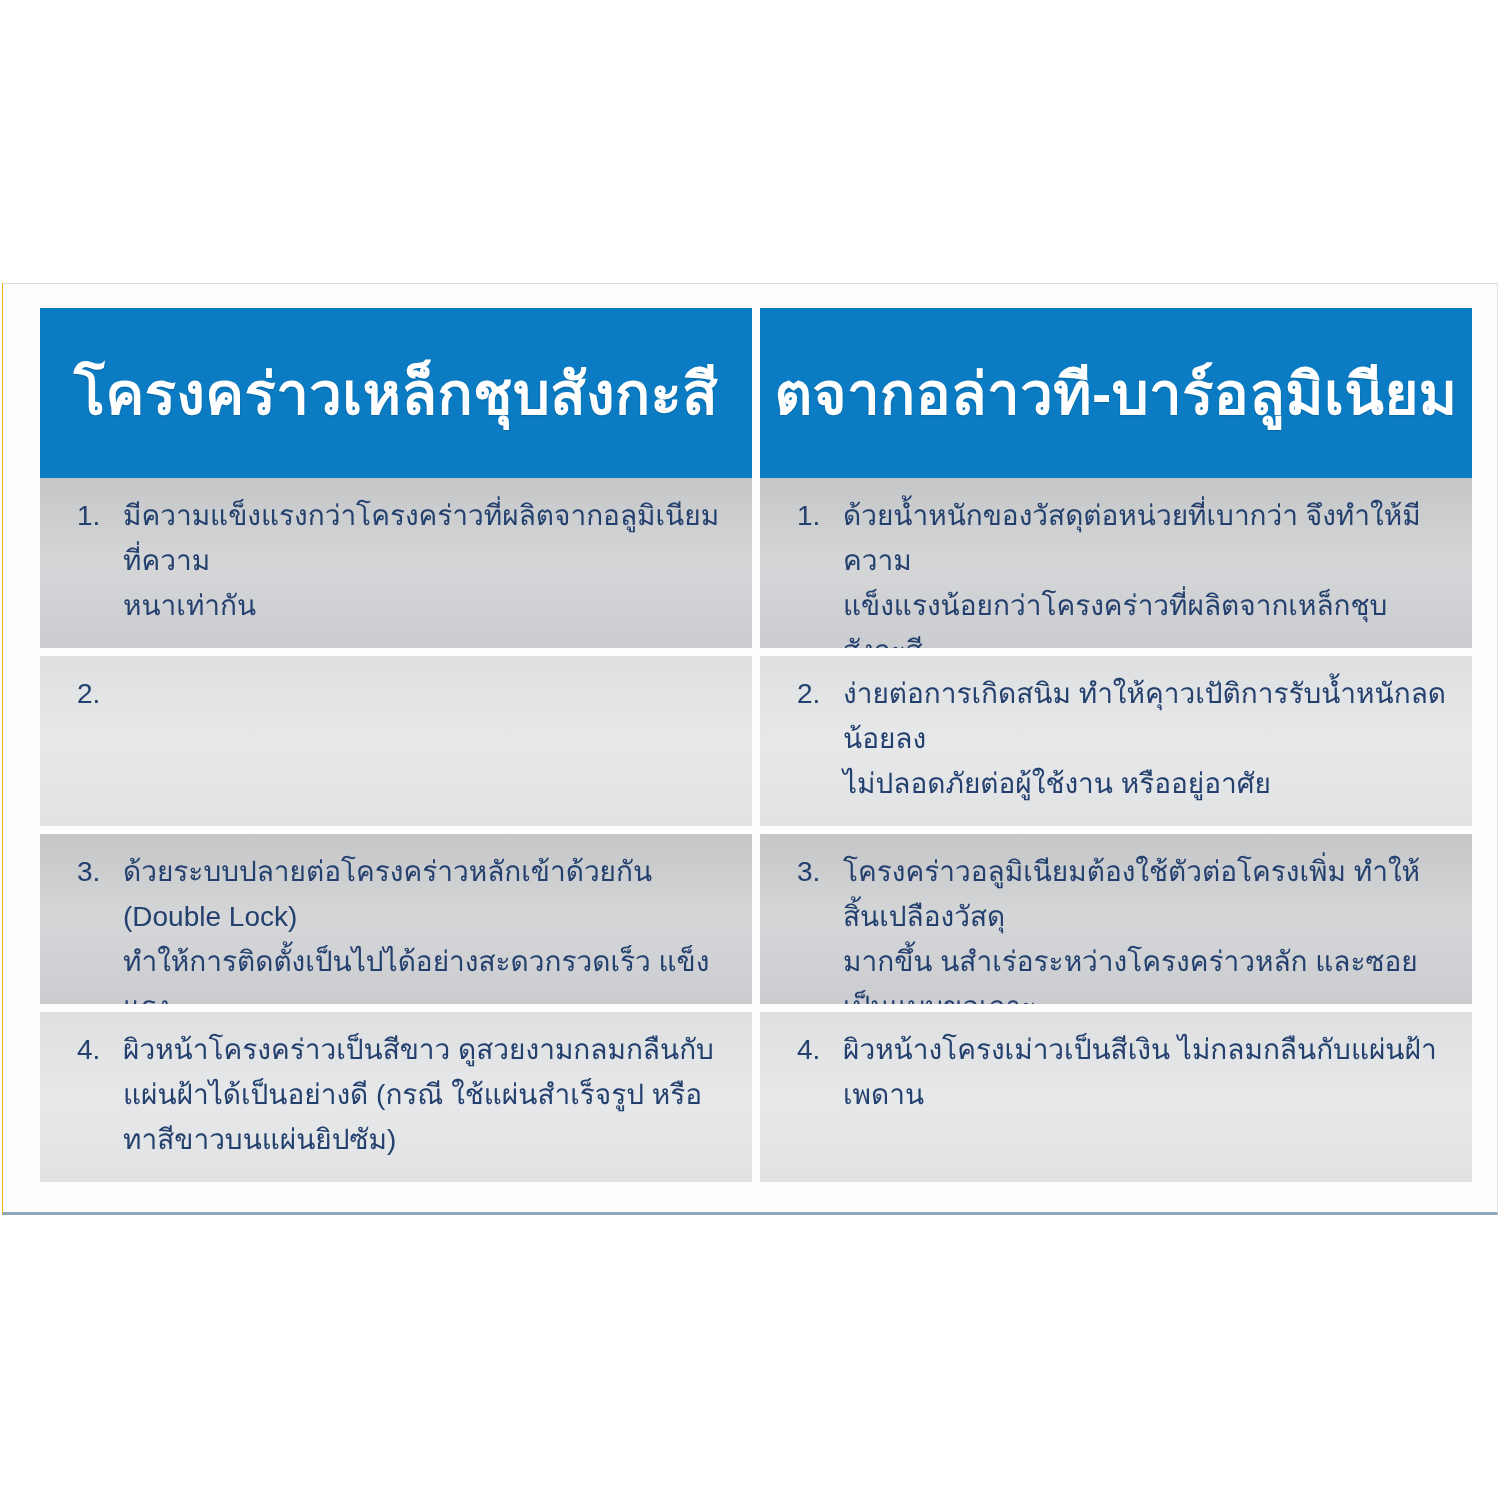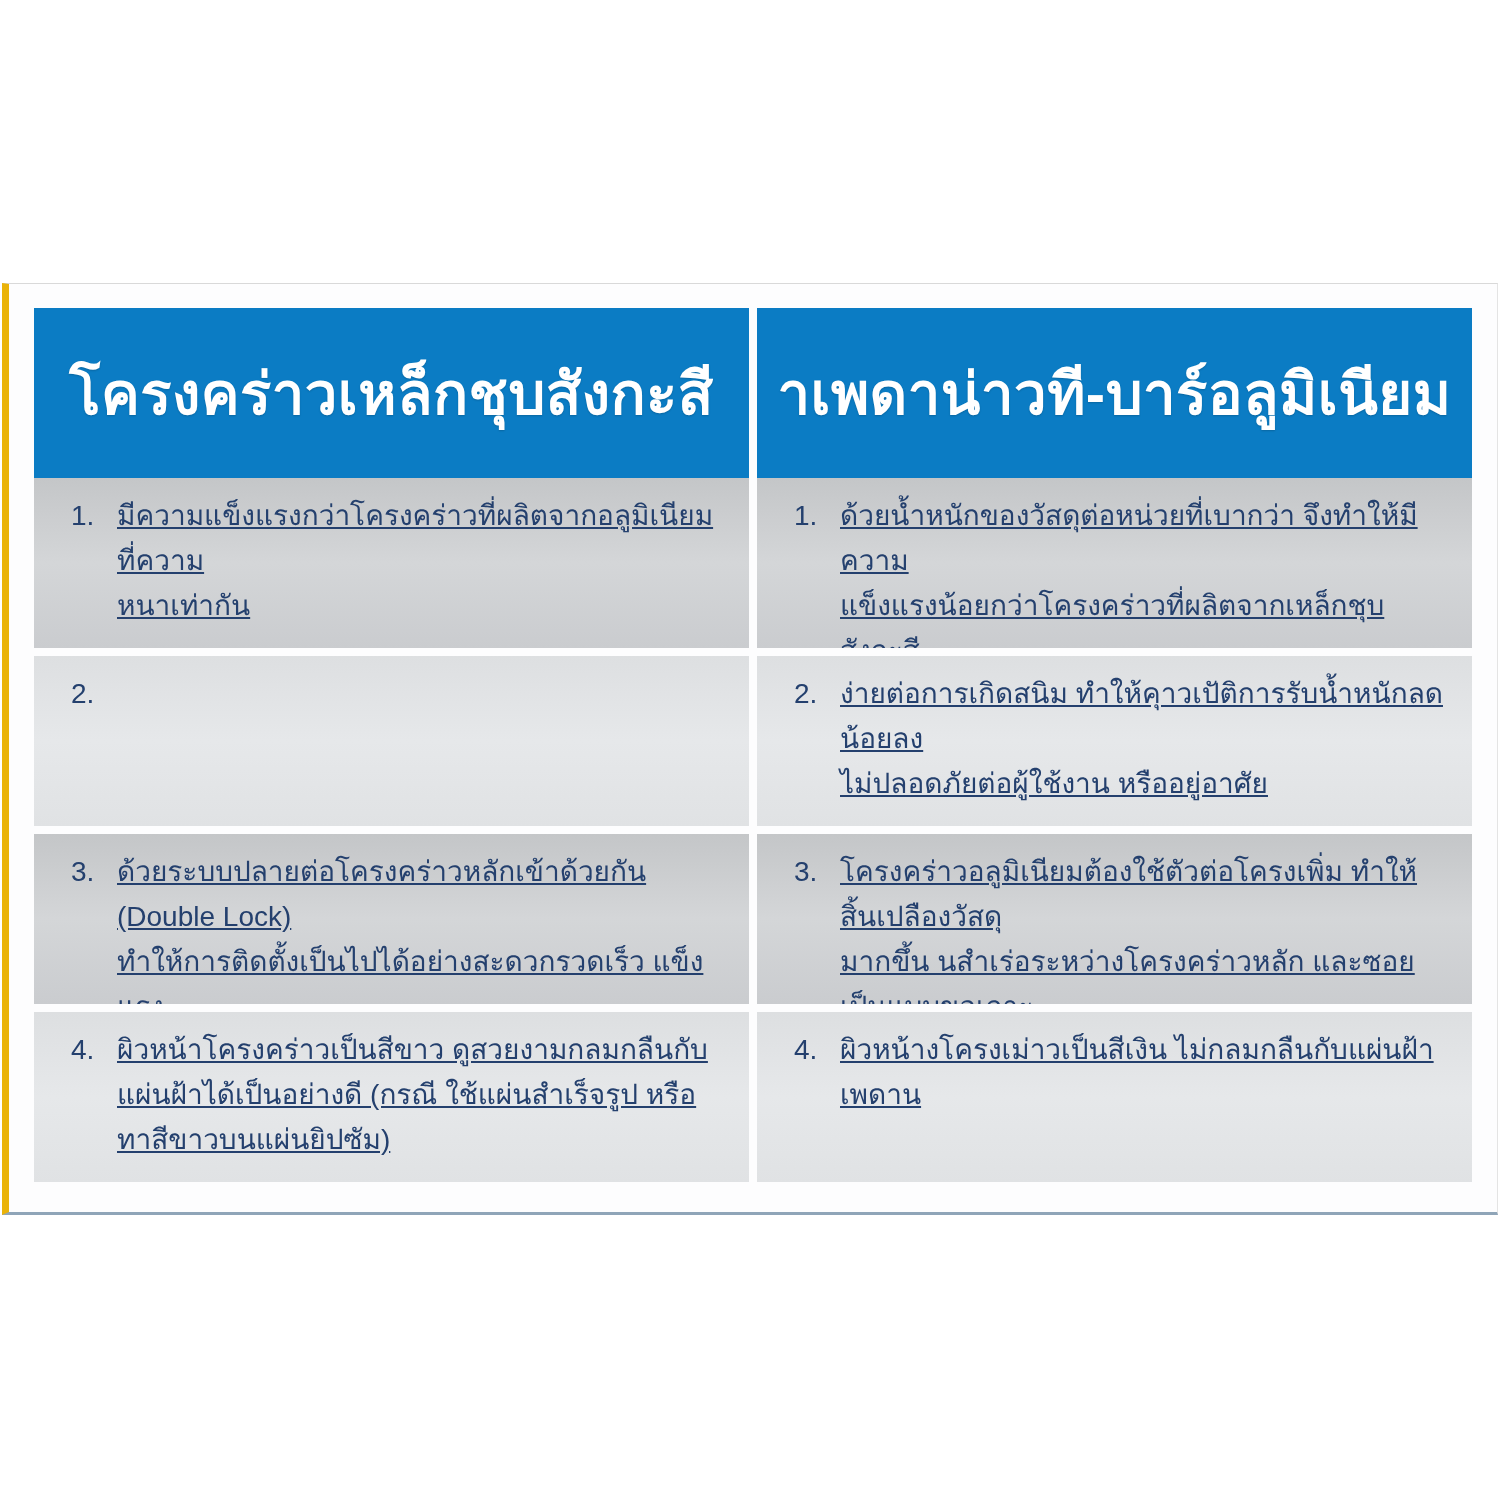--- a/index.html
+++ b/index.html
@@ -18,23 +18,24 @@
     background:#ffffff;
     font-family:"Liberation Sans", sans-serif;
     position:relative;
   }
   .card{
     position:absolute;
     left:2px; right:2px; top:283px;
     height:932px;
     background:#fdfdfe;
     border-top:1px solid var(--card-border);
-    border-left:7px solid #eab308;
+    border-left:1px solid #eab308;
     border-right:1px solid #e4e4e4;
     border-bottom:3px solid var(--card-bottom);
+    padding-left:12px;
   }
   .table{
     margin:24px 25px 0 25px;
   }
   .hgrid, .bgrid{
     display:grid;
     grid-template-columns:1fr 1fr;
     column-gap:8px;
   }
   .bgrid{ row-gap:8px; }
@@ -63,32 +64,31 @@
   }
   .cell.dark{ background:linear-gradient(180deg,#c4c6c8 0%,#d4d6d8 50%,#cacccf 100%); }
   .cell.light{ background:linear-gradient(180deg,#dddfe1 0%,#e6e8ea 50%,#e0e2e4 100%); }
   .num{
     flex:0 0 46px;
     white-space:nowrap;
   }
   .txt{
     flex:1 1 auto;
     white-space:pre-line;
-    text-decoration:underline;
   }
 </style>
 </head>
 <body>
 
 <div class="card">
   <div class="table">
 
     <div class="hgrid">
       <div class="hcell">โครงคร่าวเหล็กชุบสังกะสี</div>
-      <div class="hcell">าเพดาน่าวที-บาร์อลูมิเนียม</div>
+      <div class="hcell">ตจากอล่าวที-บาร์อลูมิเนียม</div>
     </div>
 
     <div class="bgrid">
 
       <div class="cell dark">
         <span class="num">1.</span>
         <span class="txt">มีความแข็งแรงกว่าโครงคร่าวที่ผลิตจากอลูมิเนียมที่ความ
 หนาเท่ากัน</span>
       </div>
       <div class="cell dark">

